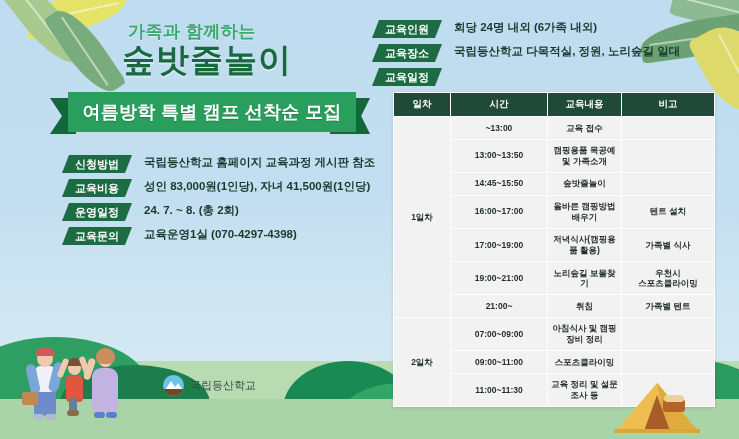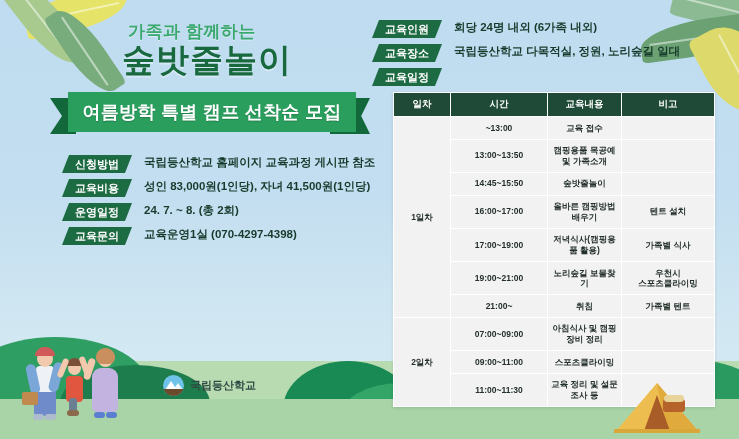--- a/index.html
+++ b/index.html
@@ -117,21 +117,21 @@
     position:absolute;left:2px;bottom:6px;width:0;height:0;
     border-left:6px solid transparent;border-right:6px solid transparent;
     border-bottom:9px solid #ffffff;
   }
   .logo-mark .peak2{
     position:absolute;right:1px;bottom:6px;width:0;height:0;
     border-left:5px solid transparent;border-right:5px solid transparent;
     border-bottom:7px solid #eef7fb;
   }
   .logo-mark .soil{position:absolute;left:0;bottom:0;width:100%;height:7px;background:#6b4a2b;}
-  .logo-text{font-size:11px;font-weight:bold;color:#2f4a43;}
+  .logo-text{font-size:11px;font-weight:normal;color:#2f4a43;}
 
   
   .fam{position:absolute;}
   .fam div{position:absolute;}
 
   
   .tent{position:absolute;left:614px;top:381px;width:86px;height:52px;}
 </style>
 </head>
 <body>

